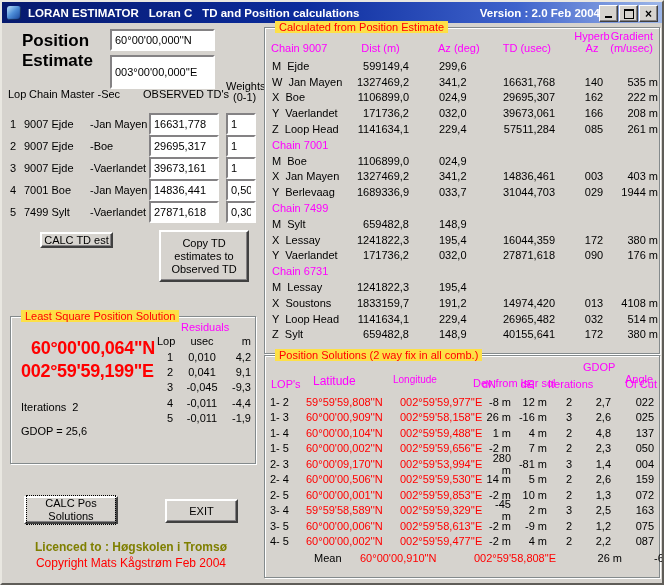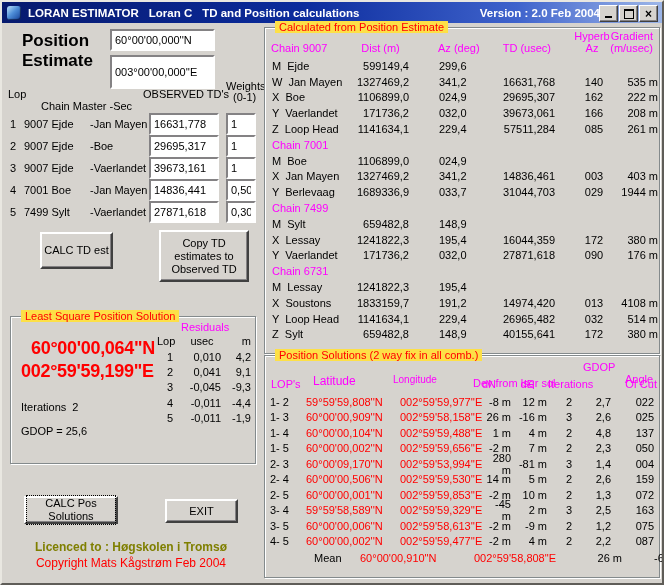--- a/index.html
+++ b/index.html
@@ -47,49 +47,49 @@
     box-shadow:1px 1px 0 #fff,inset 1px 1px 0 #fff;
   }
   .grp-title{position:absolute;top:-7px;left:10px;background:#fde047;padding:0 4px;color:#f00;white-space:pre;}
   .hdr{position:absolute;color:#f0f;white-space:pre;}
   .lbl{position:absolute;white-space:pre;}
   
   .pos-label{position:absolute;left:20px;top:29px;font-size:17px;font-weight:bold;line-height:20px;}
   .pe-lat{left:108px;top:27px;width:105px;height:22px;}
   .pe-lon{left:108px;top:53px;width:105px;height:34px;}
   .obs-h-lop{left:6px;top:86px;}
-  .obs-h-chain{left:27px;top:98px;margin-left:12px;}
+  .obs-h-chain{left:27px;top:86px;}
   .obs-h-td{left:141px;top:86px;}
   .obs-h-w1{left:224px;top:78px;}
   .obs-h-w2{left:231px;top:89px;}
   .obs-rows{position:absolute;left:0;top:111px;width:258px;}
   .obs-row{position:relative;display:flex;height:22px;align-items:center;}
   .o-idx{width:14px;margin-left:8px;}
   .o-chain{width:66px;white-space:pre;}
   .o-sec{width:58px;white-space:pre;}
   .o-td{position:static;width:70px;height:22px;margin-left:1px;}
   .o-w{position:static;width:30px;height:22px;margin-left:7px;}
-  .btn-calc-td{left:38px;top:230px;width:73px;height:37px;}
+  .btn-calc-td{left:38px;top:230px;width:73px;height:16px;}
   .btn-copy-td{left:157px;top:228px;width:90px;height:52px;}
   .btn-copy-td span{width:78px;}
   
   .grp-lsq{left:8px;top:314px;width:246px;height:148px;}
   .lsq-lat{left:20px;top:21px;font-size:18px;font-weight:bold;color:#f00;letter-spacing:-.3px;}
   .lsq-lon{left:10px;top:44px;font-size:18px;font-weight:bold;color:#f00;letter-spacing:-.3px;}
   .lsq-iter{left:10px;top:84px;}
   .lsq-gdop{left:10px;top:108px;}
   .res-title{left:170px;top:4px;}
   .res-head{position:absolute;left:146px;top:18px;display:flex;}
   .rh-lop{width:26px;}
   .rh-usec{width:38px;text-align:center;}
   .rh-m{width:30px;text-align:right;}
   .res-rows{position:absolute;left:146px;top:32px;}
   .res-row{display:flex;height:15.4px;align-items:center;}
   .r-lop{width:26px;text-align:center;}
-  .r-usec{width:38px;text-align:right;}
+  .r-usec{width:38px;text-align:center;}
   .r-m{width:30px;text-align:right;}
   .btn-calc-pos{left:22px;top:494px;width:94px;height:28px;}
   .btn-exit{left:163px;top:497px;width:73px;height:24px;}
   .licence{position:absolute;left:0;top:538px;width:258px;text-align:center;color:#7f7f00;font-weight:bold;font-size:12px;}
   .copyright{position:absolute;left:0;top:554px;width:258px;text-align:center;color:#f00;font-size:12px;}
   
   .grp-calc{left:262px;top:25px;width:396px;height:327px;}
   .ch-chain{left:6px;top:14px;}
   .ch-dist{left:88px;top:14px;width:55px;text-align:center;}
   .ch-az{left:173px;top:14px;}

